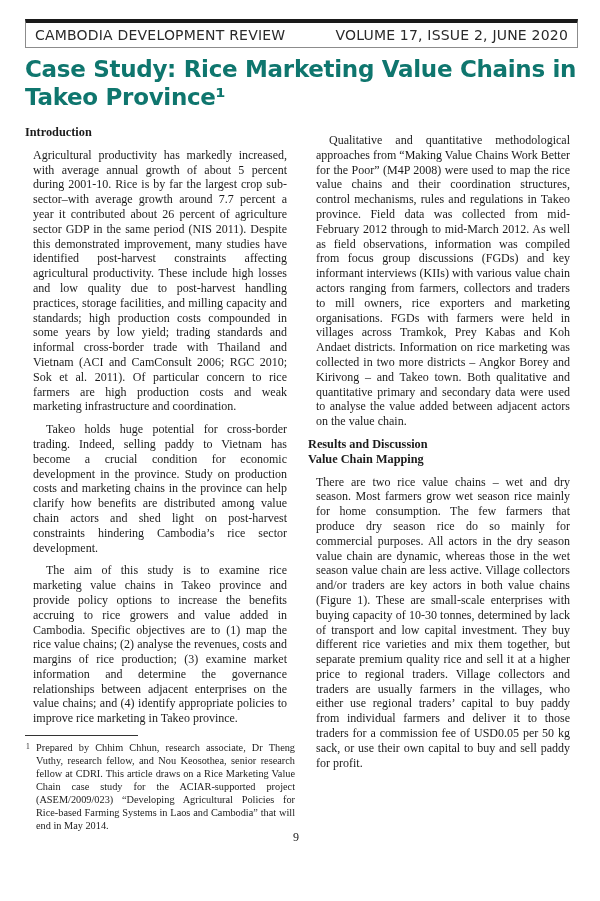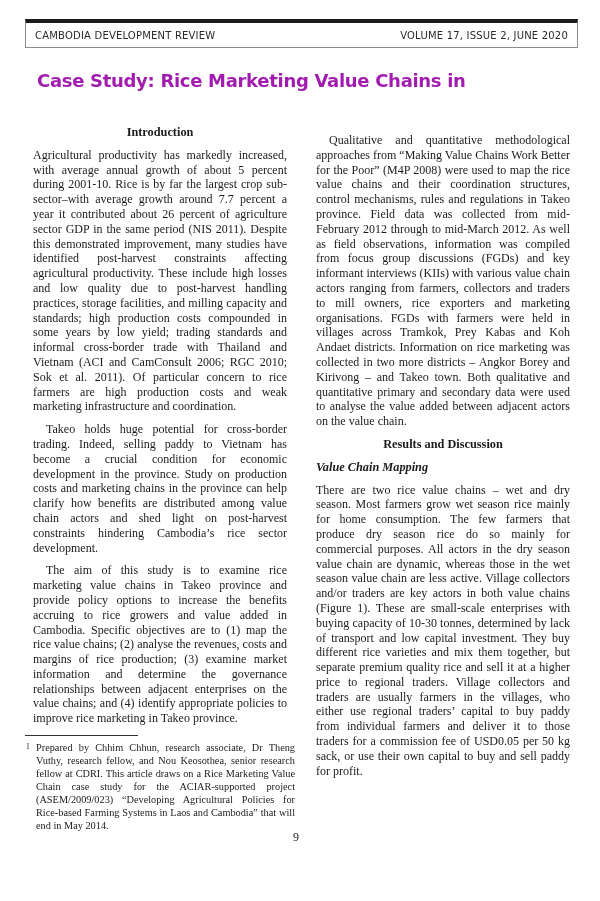--- a/index.html
+++ b/index.html
@@ -23,68 +23,67 @@
     height: 29px;
     border-top: 4px solid #1a1a1a;
     border-left: 1px solid #8c8c8c;
     border-right: 1px solid #8c8c8c;
     border-bottom: 1px solid #8c8c8c;
     display: flex;
     align-items: center;
     justify-content: space-between;
     padding: 0 9px;
     font-family: "DejaVu Sans", "Liberation Sans", sans-serif;
-    font-size: 10px;
+    font-size: 14px;
     letter-spacing: 0.2px;
     color: #2a2a2a;
     background: #ffffff;
     text-align: center;
   }
 
   
   .title {
     position: absolute;
     left: 25px;
     top: 55px;
     width: 560px;
-    margin: 12px;
+    margin: 0;
     font-family: "DejaVu Sans", "Liberation Sans", sans-serif;
     font-weight: bold;
-    font-size: 18px;
+    font-size: 23px;
     line-height: 28px;
     letter-spacing: -0.3px;
-    color: #a21caf;
+    color: #0f766e;
   }
   .title .tline { display: block; white-space: nowrap; }
 
   
   .col {
     position: absolute;
     top: 125px;
     width: 270px;
     font-size: 12px;
     line-height: 14.8px;
     text-align: justify;
   }
   .col-left  { left: 25px; }
   .col-right { left: 308px; }
 
   .sec-heading {
     margin: 0;
     font-size: 12.3px;
     font-weight: bold;
     line-height: 14.8px;
-    text-align: center;
+    text-align: left;
   }
   .results-heading { margin-top: 2px; }
   .sub-heading {
-    margin: 8px;
+    margin: 0;
     font-size: 12.3px;
     font-weight: bold;
-    font-style: italic;
     line-height: 14.8px;
     text-align: justify;
   }
   .costs-heading { margin-top: 25px; }
 
   .body-p { margin: 8px; }
   .indent { text-indent: 13px; }
 
   
   .footnote-rule {
@@ -128,20 +127,21 @@
 
 <div class="page">
 
   <div class="header-box">
     <span>CAMBODIA DEVELOPMENT REVIEW</span>
     <span>VOLUME 17, ISSUE 2, JUNE 2020</span>
   </div>
 
   <h1 class="title">
     <span class="tline">Case Study: Rice Marketing Value Chains in</span>
+    <span class="tline">Takeo Province¹</span>
   </h1>
 
   <div class="col col-left">
     <h2 class="sec-heading">Introduction</h2>
     <p class="body-p">Agricultural productivity has markedly increased, with average annual growth of about 5 percent during 2001-10. Rice is by far the largest crop sub-sector–with average growth around 7.7 percent a year it contributed about 26 percent of agriculture sector GDP in the same period (NIS 2011). Despite this demonstrated improvement, many studies have identified post-harvest constraints affecting agricultural productivity. These include high losses and low quality due to post-harvest handling practices, storage facilities, and milling capacity and standards; high production costs compounded in some years by low yield; trading standards and informal cross-border trade with Thailand and Vietnam (ACI and CamConsult 2006; RGC 2010; Sok et al. 2011). Of particular concern to rice farmers are high production costs and weak marketing infrastructure and coordination.</p>
     <p class="body-p indent">Takeo holds huge potential for cross-border trading. Indeed, selling paddy to Vietnam has become a crucial condition for economic development in the province. Study on production costs and marketing chains in the province can help clarify how benefits are distributed among value chain actors and shed light on post-harvest constraints hindering Cambodia’s rice sector development.</p>
     <p class="body-p indent">The aim of this study is to examine rice marketing value chains in Takeo province and provide policy options to increase the benefits accruing to rice growers and value added in Cambodia. Specific objectives are to (1) map the rice value chains; (2) analyse the revenues, costs and margins of rice production; (3) examine market information and determine the governance relationships between adjacent enterprises on the value chains; and (4) identify appropriate policies to improve rice marketing in Takeo province.</p>
   </div>
 
   <div class="col col-right">

